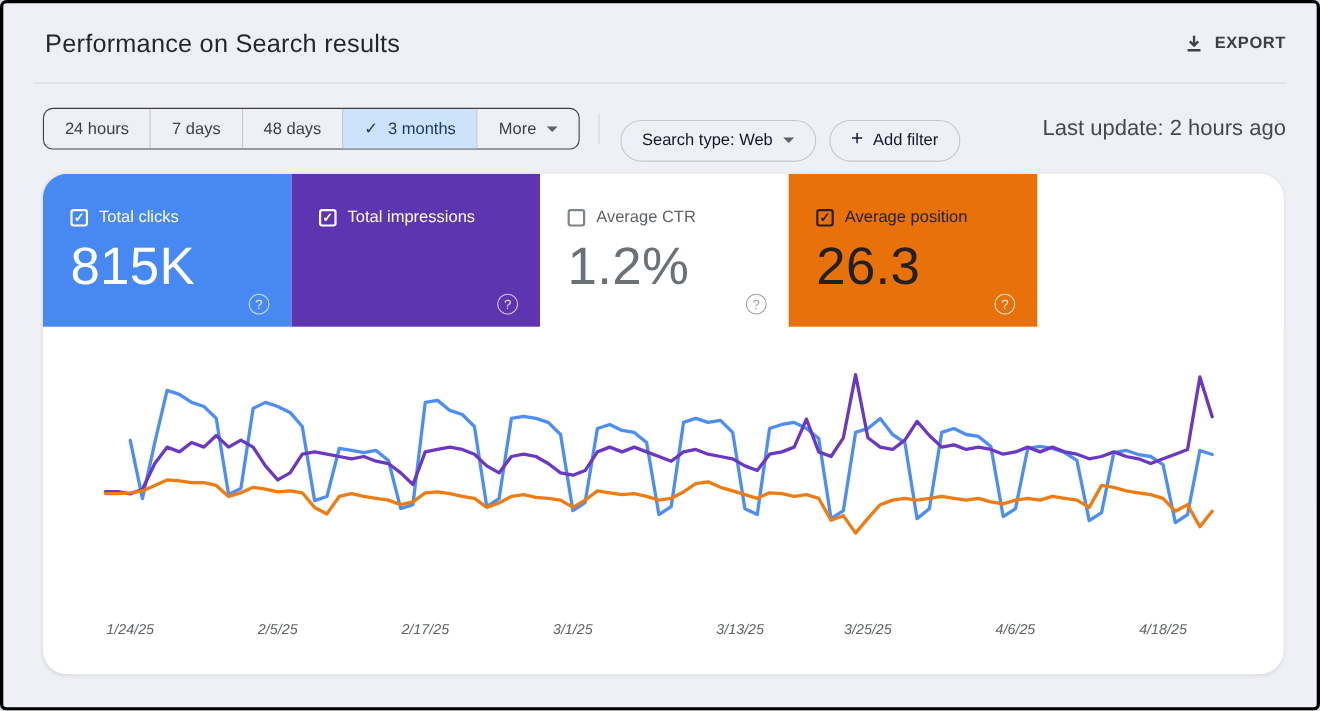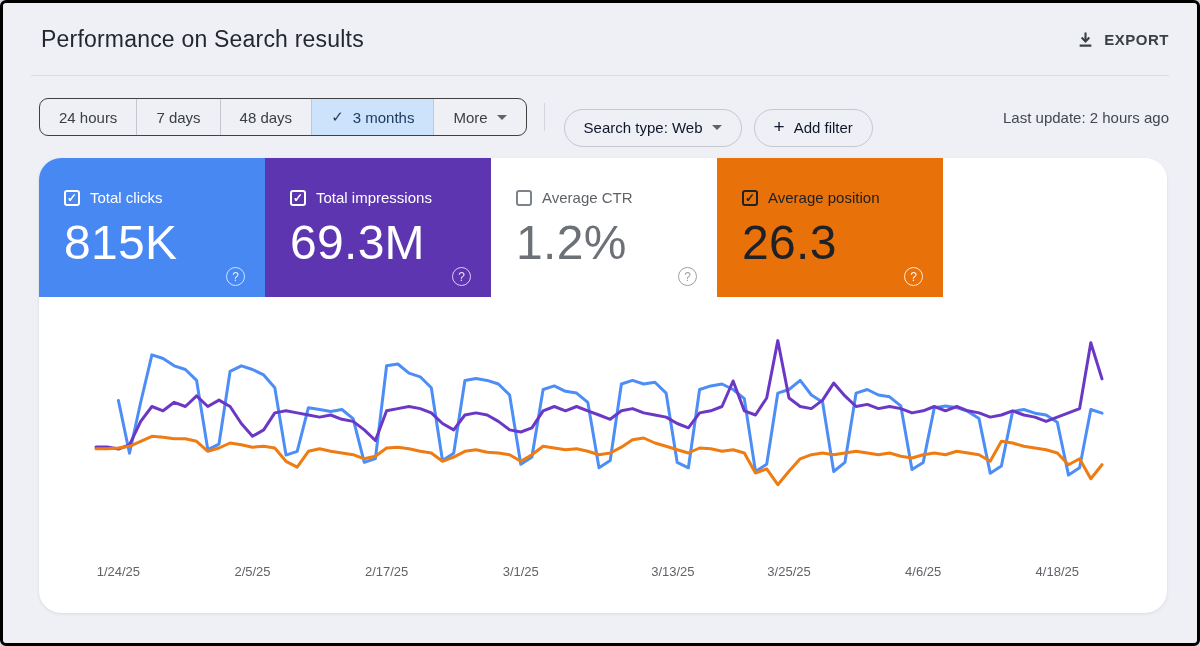--- a/index.html
+++ b/index.html
@@ -26,21 +26,21 @@
   .seg button:first-child { border-left:none; }
   .seg button.selected { background:#cde3fc; color:#1d3a60; font-weight:500; }
   .seg .chk { font-size:15px; }
   .caret { width:0; height:0; border-left:5px solid transparent; border-right:5px solid transparent;
            border-top:5.5px solid #5f6368; display:inline-block; }
   .vdiv { width:1px; height:28px; background:#d3d6dc; margin:0 11px 0 17px; }
   .pill { font-family:inherit; font-size:15px; color:#0f172a; background:transparent;
           border:1px solid #c4c8ce; border-radius:19px; height:38px; padding:0 19px;
           display:inline-flex; align-items:center; gap:9px; cursor:pointer; margin-left:12px; white-space:nowrap;margin-top:21px; }
   .plus { font-size:19px; font-weight:400; line-height:1; margin-top:-2px; }
-  .last-update { margin-left:auto; font-size:15px; color:#43474e; }
+  .last-update { margin-left:auto; font-size:20px; color:#43474e; }
   
   .card { margin:22px 36px 0; width:1128px; height:455px; background:#fff; border-radius:22px;
           overflow:hidden; box-shadow:0 1px 3px rgba(60,64,67,.12); position:relative; }
   .tiles { display:flex; height:139px; }
   .tile { width:226px; flex:0 0 226px; position:relative; padding:31px 0 0 25px; cursor:pointer; }
   .tile-spacer { flex:1; background:#fff; }
   .tile-clicks { background:#4788f3; color:#fff; }
   .tile-impressions { background:#5e35b1; color:#fff; }
   .tile-ctr { background:#fff; color:#5f6368; }
   .tile-position { background:#e8710a; color:#202124; }
@@ -52,21 +52,21 @@
   .tile-ctr .tile-value { color:#6c7177; }
   .qmark { position:absolute; right:20px; bottom:11px; width:19px; height:19px; border-radius:50%;
            border:1.5px solid; display:flex; align-items:center; justify-content:center;
            font-size:12px; cursor:pointer; }
   .tile-clicks .qmark, .tile-impressions .qmark { border-color:rgba(255,255,255,.75); color:rgba(255,255,255,.85); }
   .tile-position .qmark { border-color:rgba(255,255,255,.85); color:rgba(255,255,255,.95); }
   .tile-ctr .qmark { border-color:#9aa0a6; color:#9aa0a6; }
   
   .chart-area { position:relative; width:1128px; height:316px; }
   .chart-area svg { position:absolute; inset:0; width:100%; height:100%; }
-  .x-tick { position:absolute; top:267px; transform:translateX(-50%); font-size:13px; color:#5f6368; white-space:nowrap; }
+  .x-tick { position:absolute; top:267px; transform:translateX(-50%); font-size:13px; color:#5f6368; white-space:nowrap;font-style:italic; }
 </style>
 </head>
 <body>
 
 <div class="frame">
 
   <div class="hdr">
     <div class="title">Performance on Search results</div>
     <button class="export">
       <svg width="17" height="17" viewBox="0 0 16 16" fill="none" stroke="#3c4043" stroke-width="2">
@@ -121,21 +121,20 @@
         </div>
         <div class="tile-value">815K</div>
         <span class="qmark">?</span>
       </div>
 
       <div class="tile tile-impressions">
         <div class="tile-top">
           <span class="cb">✓</span>
           <span>Total impressions</span>
         </div>
-        <div class="tile-value">69.3M</div>
         <span class="qmark">?</span>
       </div>
 
       <div class="tile tile-ctr">
         <div class="tile-top">
           <span class="cb"></span>
           <span>Average CTR</span>
         </div>
         <div class="tile-value">1.2%</div>
         <span class="qmark">?</span>

